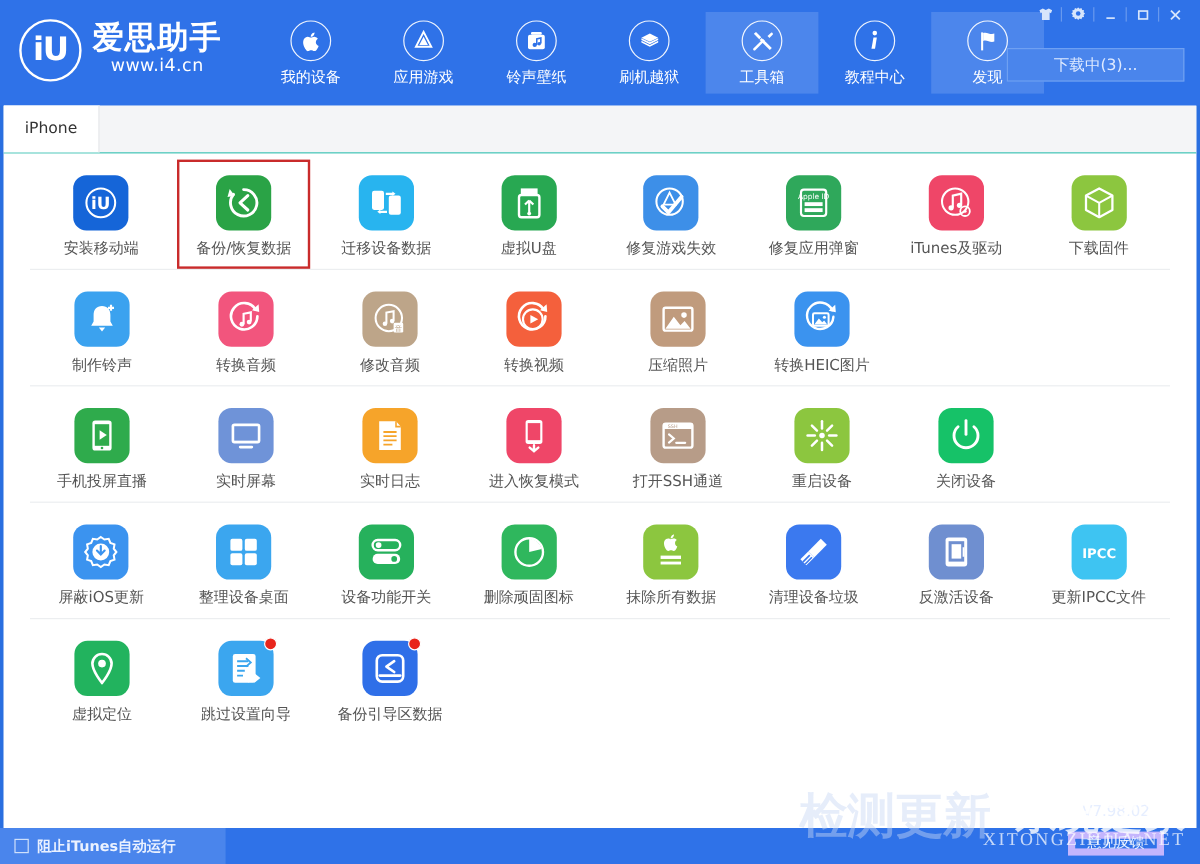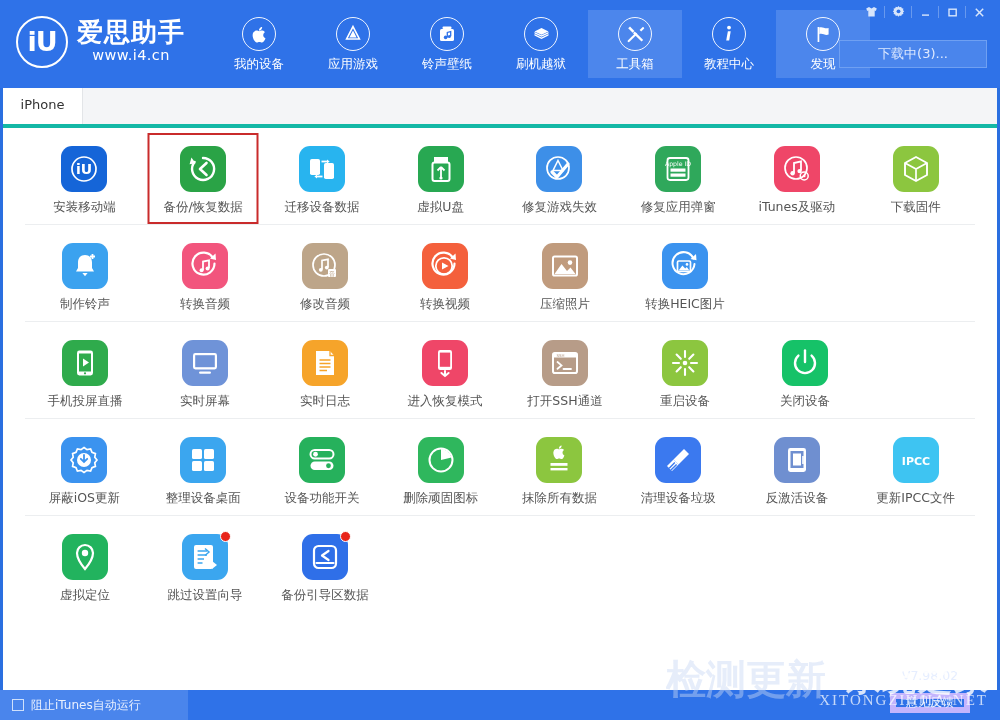--- a/index.html
+++ b/index.html
@@ -107,21 +107,21 @@
     flex: 1 1 auto;
     background: #fff;
     margin: 0 3px 0 3px;
     display: flex; flex-direction: column;
     overflow: hidden;
     position: relative;
   }
   .tabbar {
     height: 40px; flex: 0 0 40px;
     background: #f4f5f7;
-    border-bottom: 4px solid #14b8a6;
+    border-bottom: 1px solid #14b8a6;
     display: flex; align-items: flex-end;
     padding-left: 0;
   }
   .tab {
     height: 40px; min-width: 80px;
     padding: 0 16px;
     background: #fff;
     display: flex; align-items: center; justify-content: center;
     font-size: 13px; color: #333;
     border-right: 1px solid #e3e5e8;
@@ -184,20 +184,21 @@
     height: 30px; flex: 0 0 30px;
     background: #2f72e8;
     display: flex; align-items: center;
     position: relative;
   }
   .footer-left {
     width: 188px; height: 30px;
     background: #4a85ec;
     display: flex; align-items: center;
     padding-left: 12px;
+    font-weight: bold;
   }
   .chk {
     width: 12px; height: 12px;
     border: 1px solid #cfe0fb;
     background: transparent;
     margin-right: 7px;
     flex: 0 0 12px;
   }
   .footer-left-label {
     color: #eaf1ff; font-size: 12px;

